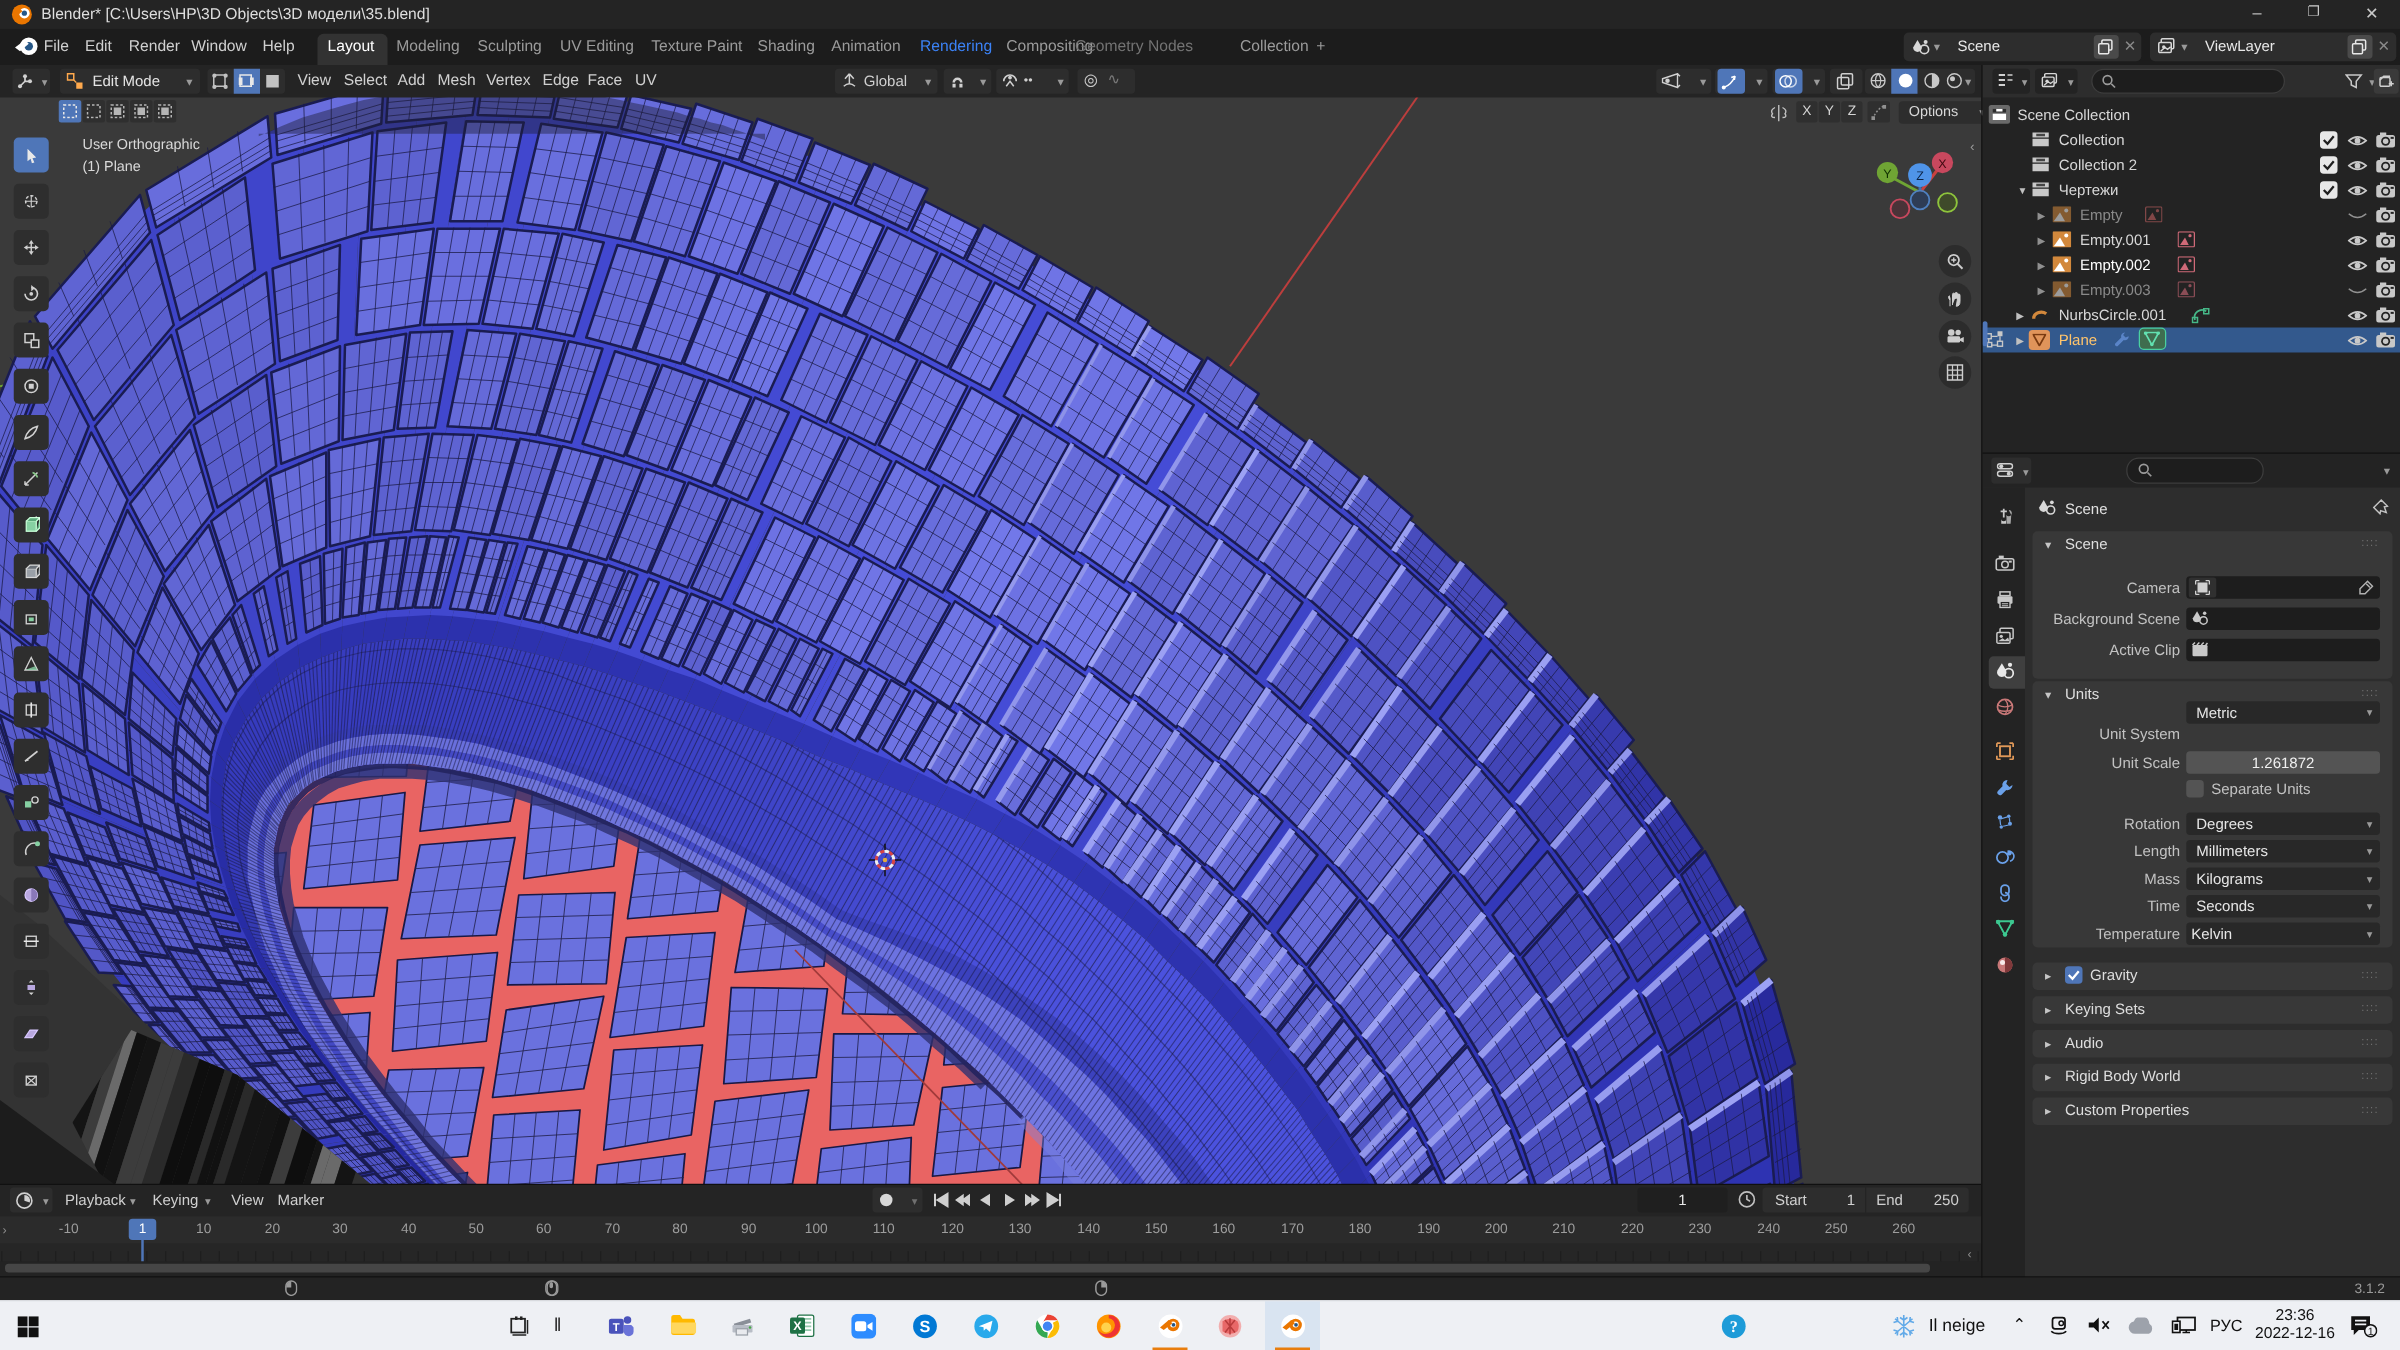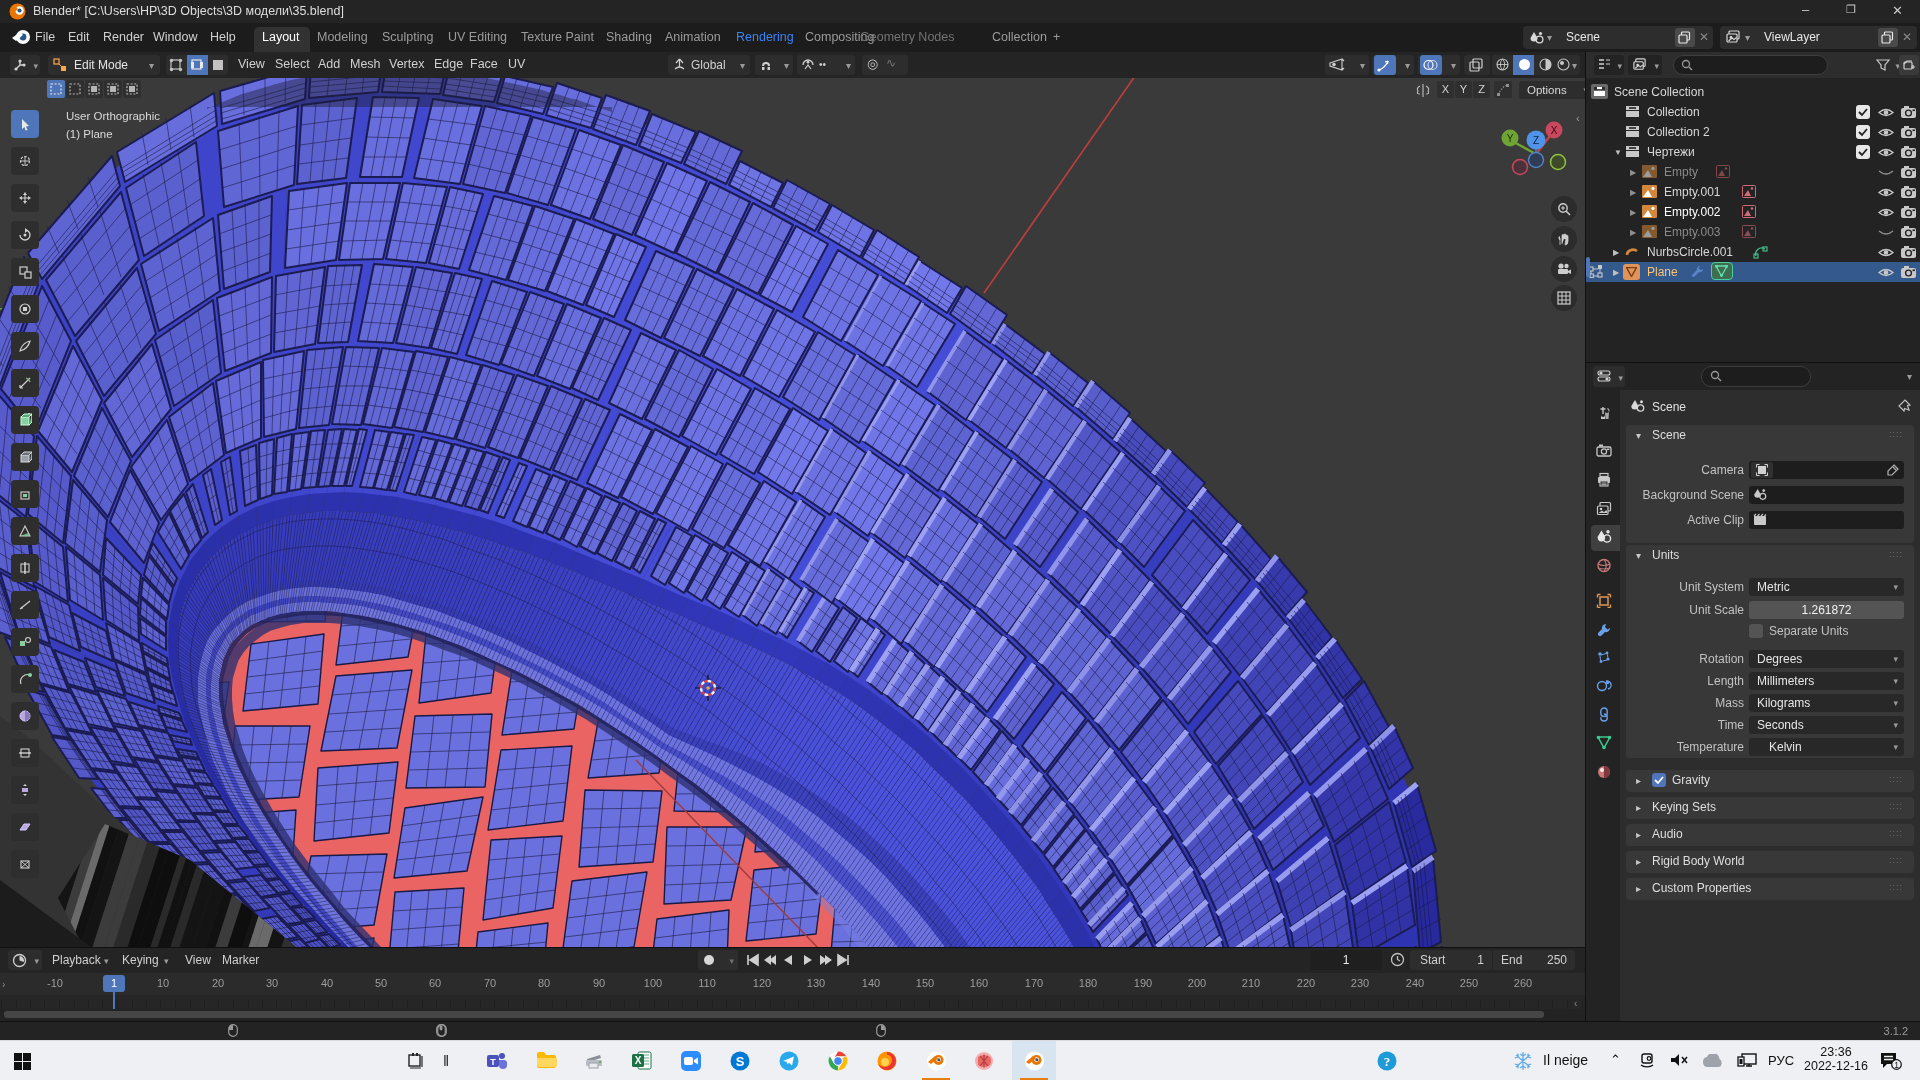--- a/index.html
+++ b/index.html
@@ -2098,35 +2098,35 @@
           <rect x="1" y="3" width="12" height="9" rx="1" fill="#c8c8c8"></rect>
           <path d="M1 3 L3 1 M4.5 3 L6.5 1 M8 3 L10 1 M11.5 3 L13 1.5" stroke="#c8c8c8" stroke-width="1.2"></path>
         </svg>
       </span>
     </div>
 <div class="abs" style="left:40px;top:182px;width:288px;height:213px;background:#383838;border-radius:4px"></div>
 <span class="abs" style="left:50px;top:187px;color:#c6c6c6;font-size:10px">▾</span>
 <div class="abs" style="left:66px;top:185px;color:#dedede;font-size:12px">Units</div>
 <span class="abs" style="left:303px;top:186px;color:#6f6f6f;font-size:9px;letter-spacing:1px">::::</span>
 <div class="abs" style="left:40px;top:217px;width:118px;text-align:right;color:#c2c2c2;font-size:12px">Unit System</div>
-<div class="abs fld" style="left:163px;top:215px;width:155px;height:18px"><span style="margin-left:8px;line-height:18px">Metric</span><span class="abs" style="right:6px;top:4px;color:#9a9a9a;font-size:9px">▾</span></div>
+<div class="abs fld" style="left:163px;top:198px;width:155px;height:18px"><span style="margin-left:8px;line-height:18px">Metric</span><span class="abs" style="right:6px;top:4px;color:#9a9a9a;font-size:9px">▾</span></div>
 <div class="abs" style="left:40px;top:240px;width:118px;text-align:right;color:#c2c2c2;font-size:12px">Unit Scale</div>
 <div class="abs" style="left:163px;top:238px;width:155px;height:18px;background:#545454;border-radius:3px;color:#f0f0f0;font-size:12px;text-align:center;line-height:18px">1.261872</div>
 <span class="abs" style="left:163px;top:261px;width:14px;height:14px;background:#545454;border-radius:3px"></span>
 <div class="abs" style="left:183px;top:261px;color:#c2c2c2;font-size:12px">Separate Units</div>
 <div class="abs" style="left:40px;top:289px;width:118px;text-align:right;color:#c2c2c2;font-size:12px">Rotation</div>
 <div class="abs fld" style="left:163px;top:287px;width:155px;height:18px"><span style="margin-left:8px;line-height:18px">Degrees</span><span class="abs" style="right:6px;top:4px;color:#9a9a9a;font-size:9px">▾</span></div>
 <div class="abs" style="left:40px;top:311px;width:118px;text-align:right;color:#c2c2c2;font-size:12px">Length</div>
 <div class="abs fld" style="left:163px;top:309px;width:155px;height:18px"><span style="margin-left:8px;line-height:18px">Millimeters</span><span class="abs" style="right:6px;top:4px;color:#9a9a9a;font-size:9px">▾</span></div>
 <div class="abs" style="left:40px;top:333px;width:118px;text-align:right;color:#c2c2c2;font-size:12px">Mass</div>
 <div class="abs fld" style="left:163px;top:331px;width:155px;height:18px"><span style="margin-left:8px;line-height:18px">Kilograms</span><span class="abs" style="right:6px;top:4px;color:#9a9a9a;font-size:9px">▾</span></div>
 <div class="abs" style="left:40px;top:355px;width:118px;text-align:right;color:#c2c2c2;font-size:12px">Time</div>
 <div class="abs fld" style="left:163px;top:353px;width:155px;height:18px"><span style="margin-left:8px;line-height:18px">Seconds</span><span class="abs" style="right:6px;top:4px;color:#9a9a9a;font-size:9px">▾</span></div>
 <div class="abs" style="left:40px;top:377px;width:118px;text-align:right;color:#c2c2c2;font-size:12px">Temperature</div>
-<div class="abs fld" style="left:163px;top:375px;width:155px;height:18px"><span style="margin-left:20px;line-height:18px">Kelvin</span><span class="abs" style="right:6px;top:4px;color:#9a9a9a;font-size:9px">▾</span></div>
+<div class="abs fld" style="left:163px;top:375px;width:155px;height:18px"><span style="margin-left:4px;line-height:18px">Kelvin</span><span class="abs" style="right:6px;top:4px;color:#9a9a9a;font-size:9px">▾</span></div>
 <div class="abs" style="left:40px;top:407px;width:288px;height:22px;background:#383838;border-radius:4px"></div>
 <span class="abs" style="left:50px;top:412px;color:#c6c6c6;font-size:10px">▸</span>
 <span class="abs" style="left:66px;top:410px;width:14px;height:14px;background:#4f76b8;border-radius:3px">
       <svg width="10" height="9" viewBox="0 0 10 9" style="margin:2.5px 2px">
         <path d="M1 4 L4 7 L9 1" fill="none" stroke="#fff" stroke-width="1.8"></path>
       </svg>
     </span>
 <div class="abs" style="left:86px;top:410px;color:#dedede;font-size:12px">Gravity</div>
 <span class="abs" style="left:303px;top:411px;color:#6f6f6f;font-size:9px;letter-spacing:1px">::::</span>
 <div class="abs" style="left:40px;top:434px;width:288px;height:22px;background:#383838;border-radius:4px"></div>

